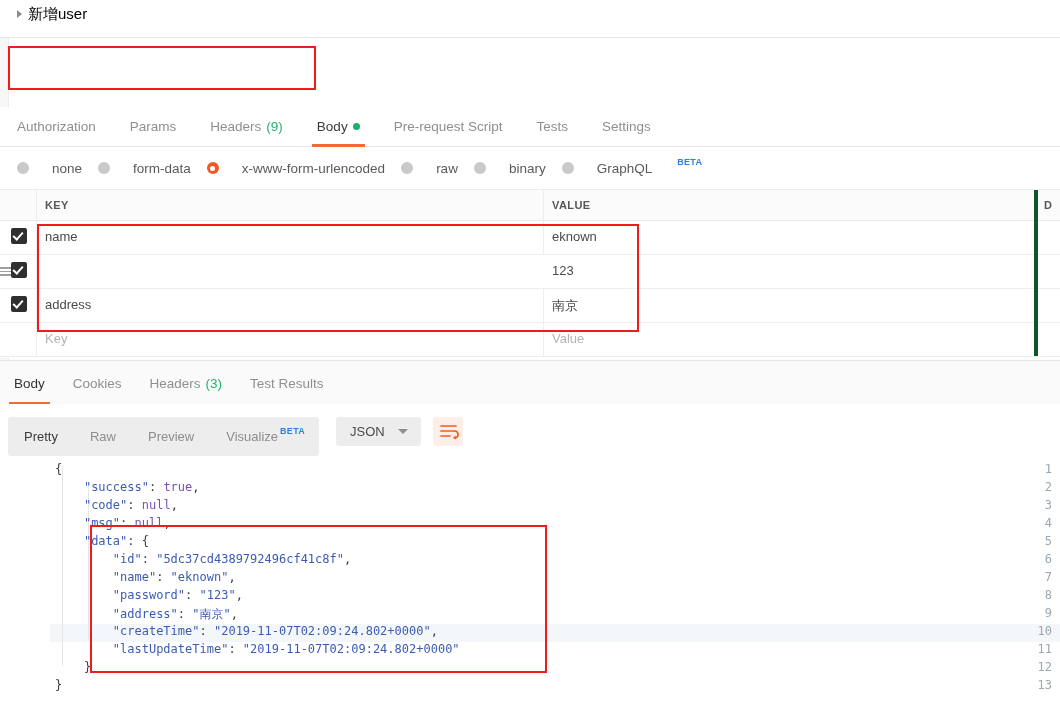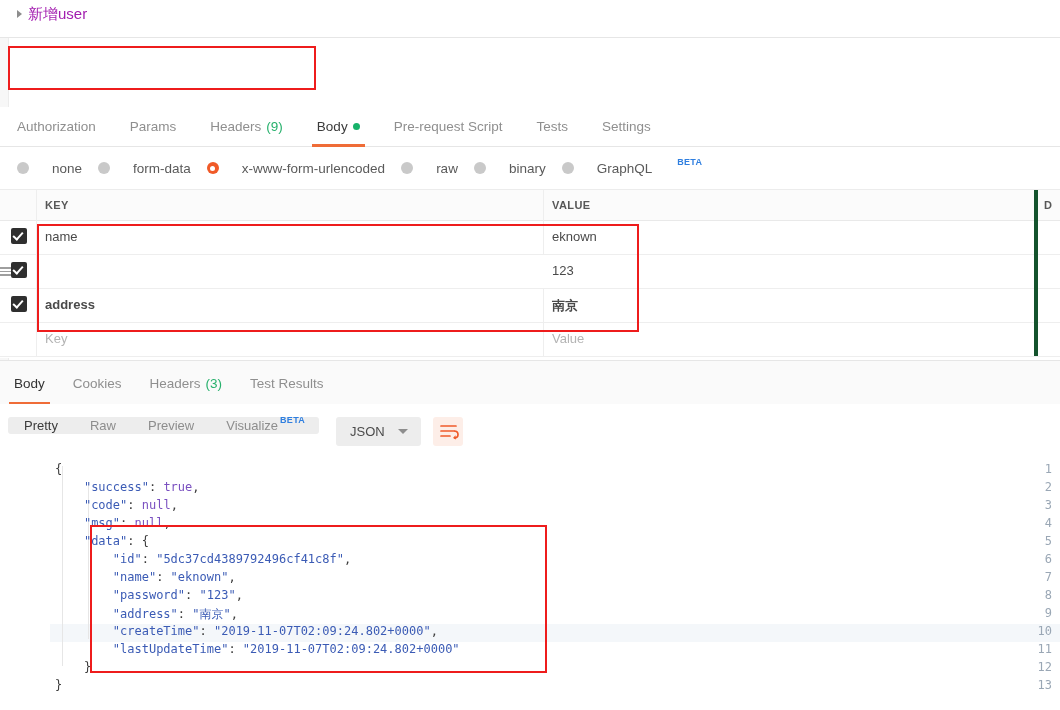--- a/index.html
+++ b/index.html
@@ -12,21 +12,21 @@
   }
   .app{position:relative;width:1060px;height:710px;}
 
   
   .left-rail{position:absolute;left:0;top:0;width:8px;height:710px;background:#f7f7f7;border-right:1px solid #ececec;}
 
   
   .titlebar{position:absolute;left:0;top:0;width:1060px;height:37px;background:#ffffff;border-bottom:1px solid #e6e6e6;}
   .title-wrap{position:absolute;left:17px;top:4px;display:flex;align-items:center;gap:6px;}
   .tri{width:0;height:0;border-left:5px solid #8d8d8d;border-top:4px solid transparent;border-bottom:4px solid transparent;display:block;}
-  .title-text{font-size:15px;color:#a21caf;line-height:20px;text-align:right;}
+  .title-text{font-size:15px;color:#000000;line-height:20px;text-align:right;}
 
   
   .urlbar-area{position:absolute;left:0;top:38px;width:1060px;height:62px;background:#ffffff;}
   .method-box{position:absolute;left:15px;top:12px;width:115px;height:37px;background:#fafafa;border:1px solid #dfdfdf;border-right:none;border-radius:3px 0 0 3px;box-sizing:border-box;}
   .method-label{position:absolute;left:15px;top:10px;font-size:13.5px;color:#4a4a4a;}
   .method-caret{position:absolute;right:14px;top:16px;width:0;height:0;border-left:5px solid transparent;border-right:5px solid transparent;border-top:5px solid #9b9b9b;}
   .url-box{position:absolute;left:130px;top:12px;width:180px;height:37px;background:#fafafa;border:1px solid #dfdfdf;border-radius:0 3px 3px 0;box-sizing:border-box;overflow:hidden;}
   .url-text{position:absolute;left:12px;top:10px;font-size:13.5px;color:#4a4a4a;white-space:nowrap;}
   .url-rest{position:absolute;left:310px;top:12px;right:0;height:37px;background:#fafafa;border-top:1px solid #dfdfdf;border-bottom:1px solid #dfdfdf;box-sizing:border-box;}
 
@@ -71,21 +71,21 @@
   .drag i{display:block;height:1.5px;background:#9e9e9e;margin-bottom:2px;}
 
   
   .resp-tabs{position:absolute;left:0;top:360px;width:1060px;height:44px;background:#fafafa;border-top:1px solid #e6e6e6;border-bottom:1px solid #e9e9e9;}
   .resp-tabrow{position:absolute;left:0;top:0;height:44px;display:flex;align-items:center;}
   .stab{position:relative;height:44px;display:flex;align-items:center;gap:5px;padding:0 14px;font-size:13.5px;color:#8f8f8f;cursor:pointer;white-space:nowrap;}
   .stab.active{color:#333333;}
   .stab.active:after{content:"";position:absolute;left:9px;right:9px;bottom:0;height:3px;background:#ef6c37;}
 
   .viewbar{position:absolute;left:0;top:404px;width:1060px;height:54px;background:#ffffff;}
-  .seg{position:absolute;left:8px;top:13px;height:17px;background:#ededed;border-radius:3px;display:flex;align-items:center;}
+  .seg{position:absolute;left:8px;top:13px;height:39px;background:#ededed;border-radius:3px;display:flex;align-items:center;}
   .segbtn{height:29px;display:flex;align-items:center;padding:0 16px;font-size:13px;color:#8d8d8d;cursor:pointer;position:relative;}
   .segbtn.active{color:#3b3b3b;}
   .fmt{position:absolute;left:336px;top:13px;width:85px;height:29px;background:#ededed;border-radius:3px;cursor:pointer;}
   .fmt-label{position:absolute;left:14px;top:7px;font-size:13px;color:#4b4b4b;}
   .fmt-caret{position:absolute;right:13px;top:12px;width:0;height:0;border-left:5px solid transparent;border-right:5px solid transparent;border-top:5px solid #8d8d8d;}
   .wrapbtn{position:absolute;left:433px;top:13px;width:30px;height:29px;background:#fdeee8;border-radius:3px;cursor:pointer;}
 
   
   .code{position:absolute;left:0;top:458px;width:1060px;height:252px;background:#ffffff;font-family:"DejaVu Sans Mono","Liberation Mono",monospace;font-size:12px;}
   .gutter{position:absolute;left:0;top:0;width:50px;height:252px;}
@@ -203,21 +203,21 @@
               <i></i>
               <i></i>
             </div>
             <div class="chk"></div>
           </div>
           <div class="col-val">
             <span class="cell">123</span>
           </div>
           <div class="col-desc"></div>
         </div>
-        <div class="kv-row" style="top: 98px; font-weight: bold;">
+        <div class="kv-row" style="top: 98px;">
           <div class="col-check">
             <div class="chk"></div>
           </div>
           <div class="col-key">
             <span class="cell">address</span>
           </div>
           <div class="col-val">
             <span class="cell">南京</span>
           </div>
           <div class="col-desc"></div>

